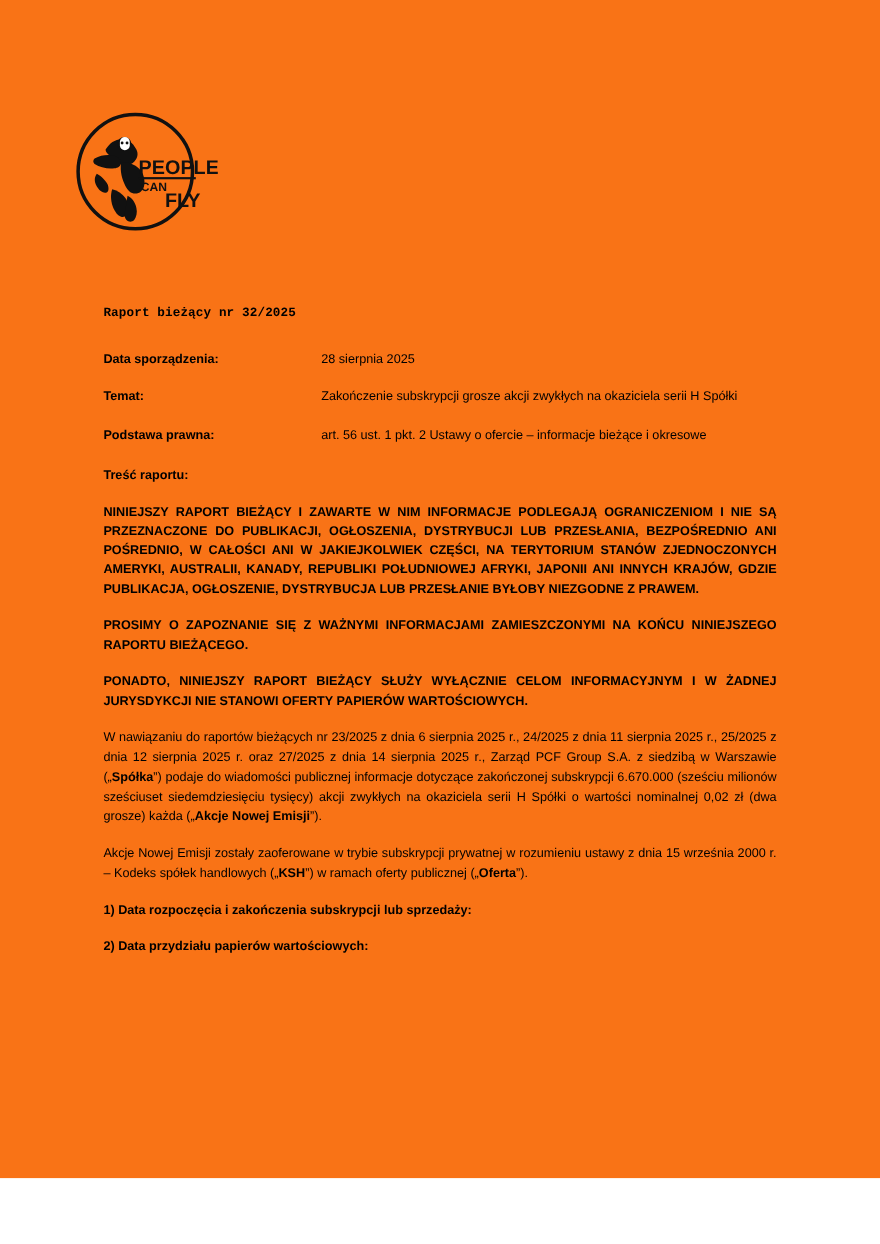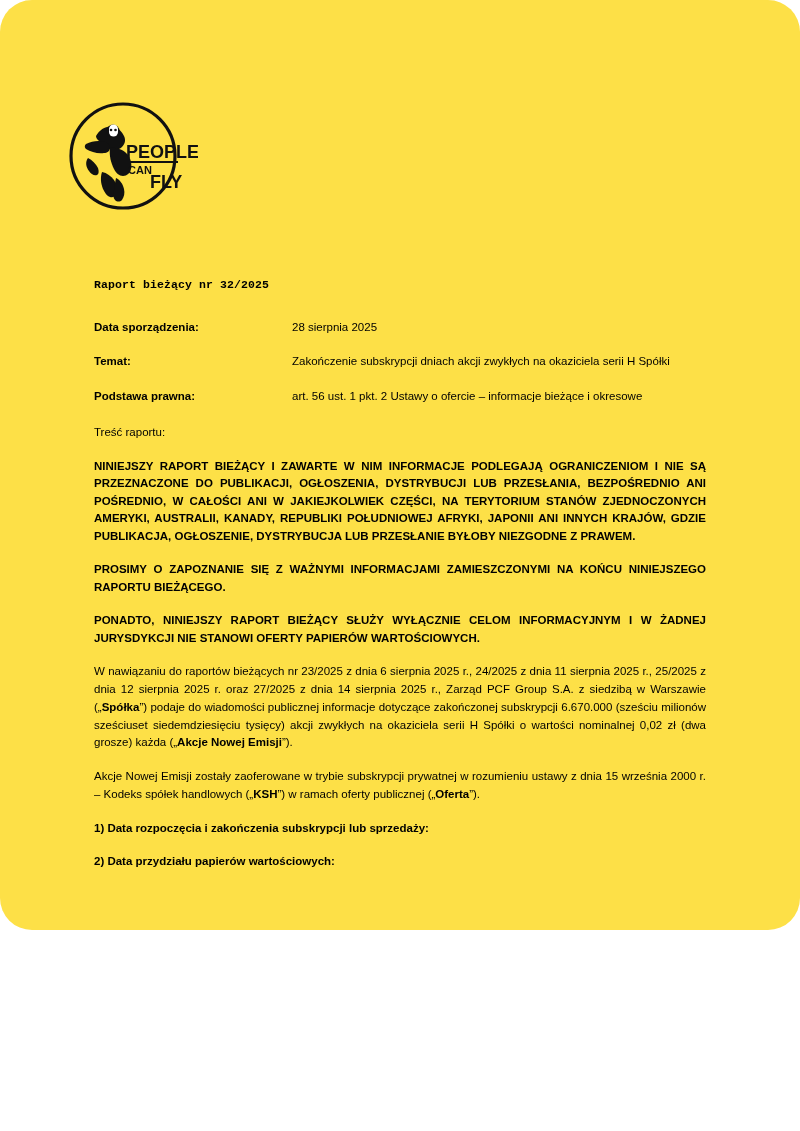--- a/index.html
+++ b/index.html
@@ -10,24 +10,23 @@
   body {
     width: 800px;
     height: 1131px;
     font-family: "Liberation Sans", sans-serif;
     color: #000000;
     position: relative;
     overflow: hidden;
   }
   .page {
     width: 800px;
-    height: 930px;
+    height: 1071px;
     position: relative;
-    background: #fde047;
-    border-radius: 32px;
+    background: #f97316;
   }
   .logo-wrap {
     position: absolute;
     left: 58px;
     top: 100px;
     width: 140px;
     height: 110px;
   }
   .logo-wrap svg {
     display: block;
@@ -55,21 +54,21 @@
     width: 198px;
     flex: 0 0 198px;
     font-weight: bold;
   }
   .meta-value {
     flex: 1 1 auto;
     text-align: justify;
   }
   .section-label {
     font-size: 11.5px;
-    font-weight: normal;
+    font-weight: bold;
     margin: 22px 0 20px 0;
   }
   p.bold-block {
     font-size: 11.5px;
     font-weight: bold;
     line-height: 1.52;
     margin: 0 0 16px 0;
     text-align: justify;
   }
   p.body-para {
@@ -125,21 +124,21 @@
 
     <div class="doc-title">Raport bieżący nr 32/2025</div>
 
     <div class="meta-row">
       <div class="meta-label">Data sporządzenia:</div>
       <div class="meta-value">28 sierpnia 2025</div>
     </div>
 
     <div class="meta-row">
       <div class="meta-label">Temat:</div>
-      <div class="meta-value">Zakończenie subskrypcji dniach akcji zwykłych na okaziciela serii H Spółki</div>
+      <div class="meta-value">Zakończenie subskrypcji grosze akcji zwykłych na okaziciela serii H Spółki</div>
     </div>
 
     <div class="meta-row">
       <div class="meta-label">Podstawa prawna:</div>
       <div class="meta-value">art. 56 ust. 1 pkt. 2 Ustawy o ofercie – informacje bieżące i okresowe</div>
     </div>
 
     <div class="section-label">Treść raportu:</div>
 
     <p class="bold-block">NINIEJSZY RAPORT BIEŻĄCY I ZAWARTE W NIM INFORMACJE PODLEGAJĄ OGRANICZENIOM I NIE SĄ PRZEZNACZONE DO PUBLIKACJI, OGŁOSZENIA, DYSTRYBUCJI LUB PRZESŁANIA, BEZPOŚREDNIO ANI POŚREDNIO, W CAŁOŚCI ANI W JAKIEJKOLWIEK CZĘŚCI, NA TERYTORIUM STANÓW ZJEDNOCZONYCH AMERYKI, AUSTRALII, KANADY, REPUBLIKI POŁUDNIOWEJ AFRYKI, JAPONII ANI INNYCH KRAJÓW, GDZIE PUBLIKACJA, OGŁOSZENIE, DYSTRYBUCJA LUB PRZESŁANIE BYŁOBY NIEZGODNE Z PRAWEM.</p>

